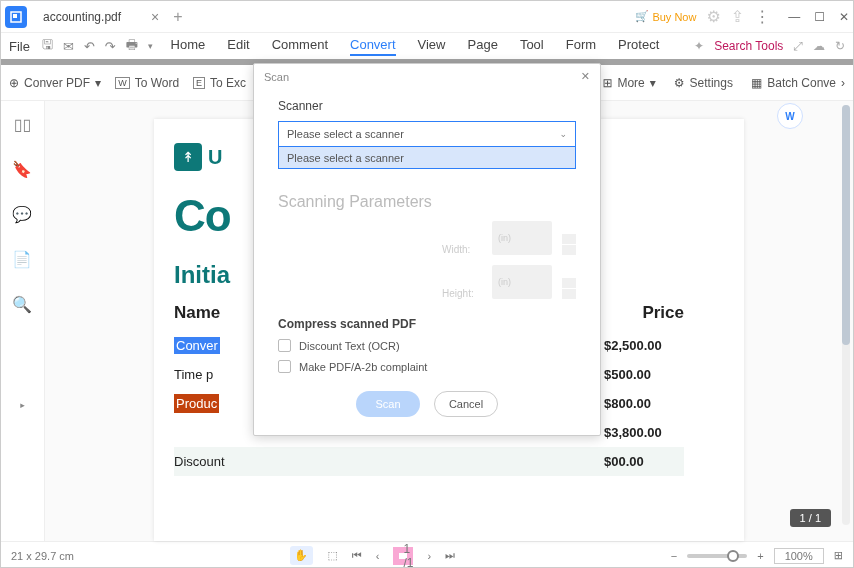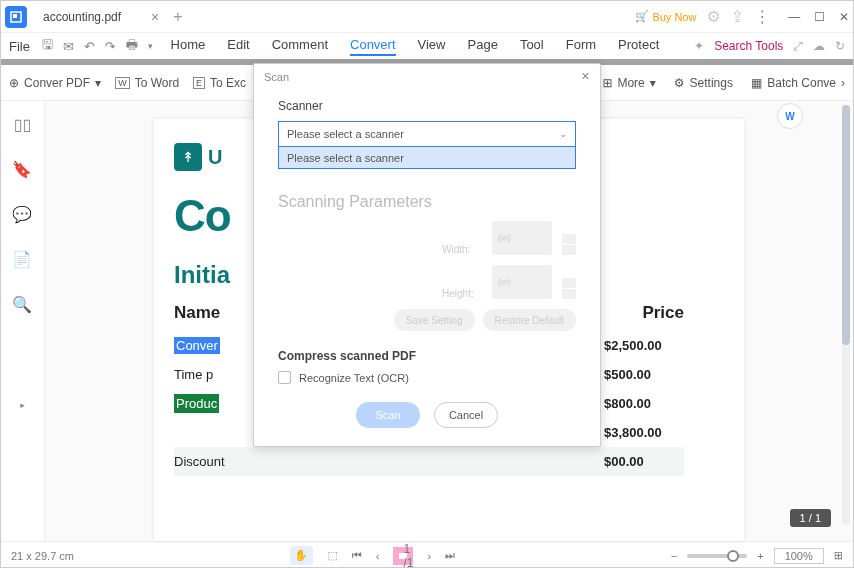--- a/index.html
+++ b/index.html
@@ -33,21 +33,21 @@
 .logo-circ { width: 28px; height: 28px; border-radius: 4px; background: #0d7878; display: flex; align-items: center; justify-content: center; color: #fff; font-size: 14px; }
 .logo-text { font-size: 20px; color: #0d7878; font-weight: 600; }
 .big-title { font-size: 44px; font-weight: 700; color: #0d7878; letter-spacing: -1px; margin-bottom: 20px; }
 .subtitle { font-size: 24px; font-weight: 700; color: #0d7878; margin-bottom: 14px; }
 .t-head { display: flex; justify-content: space-between; font-size: 17px; font-weight: 700; color: #222; margin-bottom: 8px; }
 .t-row { display: flex; justify-content: space-between; font-size: 13px; color: #222; padding: 7px 0; }
 .t-label { width: 240px; }
 .t-price { width: 80px; text-align: left; font-weight: 700; }
 .t-row.alt { background: #f1f6f4; }
 .sel-blue { background: #3b82f6; color: #fff; padding: 1px 2px; }
-.sel-red { background: #15803d; color: #fff; padding: 2px 2px; }
+.sel-red { background: #c2410c; color: #fff; padding: 2px 2px; }
 
 .scrollbar { position: absolute; right: 3px; top: 4px; width: 8px; height: 420px; background: #eee; border-radius: 4px; }
 .scroll-thumb { width: 8px; height: 240px; background: #bfc9d4; border-radius: 4px; }
 
 .page-badge { position: absolute; right: 22px; bottom: 14px; background: #555; color: #fff; font-size: 11px; padding: 3px 10px; border-radius: 3px; }
 .word-badge { position: absolute; right: 50px; top: 102px; width: 26px; height: 26px; border-radius: 50%; background: #fff; border: 1px solid #cfe0ff; display: flex; align-items: center; justify-content: center; color: #2d7ff9; font-size: 10px; font-weight: bold; }
 
 .statusbar { height: 28px; border-top: 1px solid #eee; display: flex; align-items: center; padding: 0 10px; font-size: 11px; color: #777; }
 .status-center { margin: 0 auto; display: flex; gap: 14px; align-items: center; }
 .status-right { display: flex; gap: 10px; align-items: center; }
@@ -252,29 +252,29 @@
         </div>
       </div>
     <div class="wh-row">
         <span class="wh-lbl">Height:</span>
         <div class="wh-box">(in)</div>
         <div class="spinbtns">
           <div class="spin"></div>
           <div class="spin"></div>
         </div>
       </div>
-    <div class="action-row">
-      <div class="pill">Save Setting</div>
-      <div class="pill">Restore Default</div>
-    </div>
 
     <div class="dlg-label" style="margin-top:18px;font-weight:600;color:#444">Compress scanned PDF</div>
     <div class="chk-row">
         <div class="chk"></div>
-        <span>Recognize Text (OCR)</span>
+        <span>Discount Text (OCR)</span>
+      </div>
+    <div class="chk-row">
+        <div class="chk"></div>
+        <span>Make PDF/A-2b complaint</span>
       </div>
 
     <div class="dlg-footer">
       <div class="btn-scan">Scan</div>
       <div class="btn-cancel">Cancel</div>
     </div>
   </div>
 </div>
 
 </body></html>

